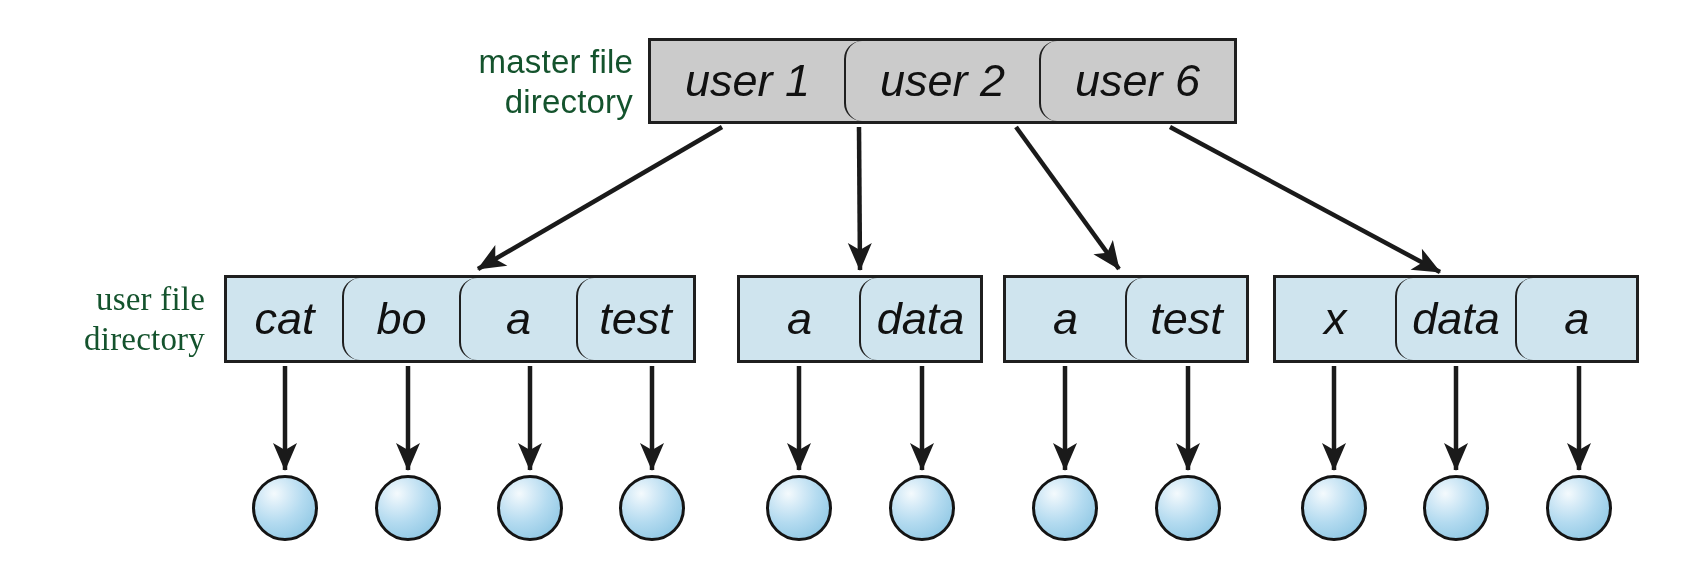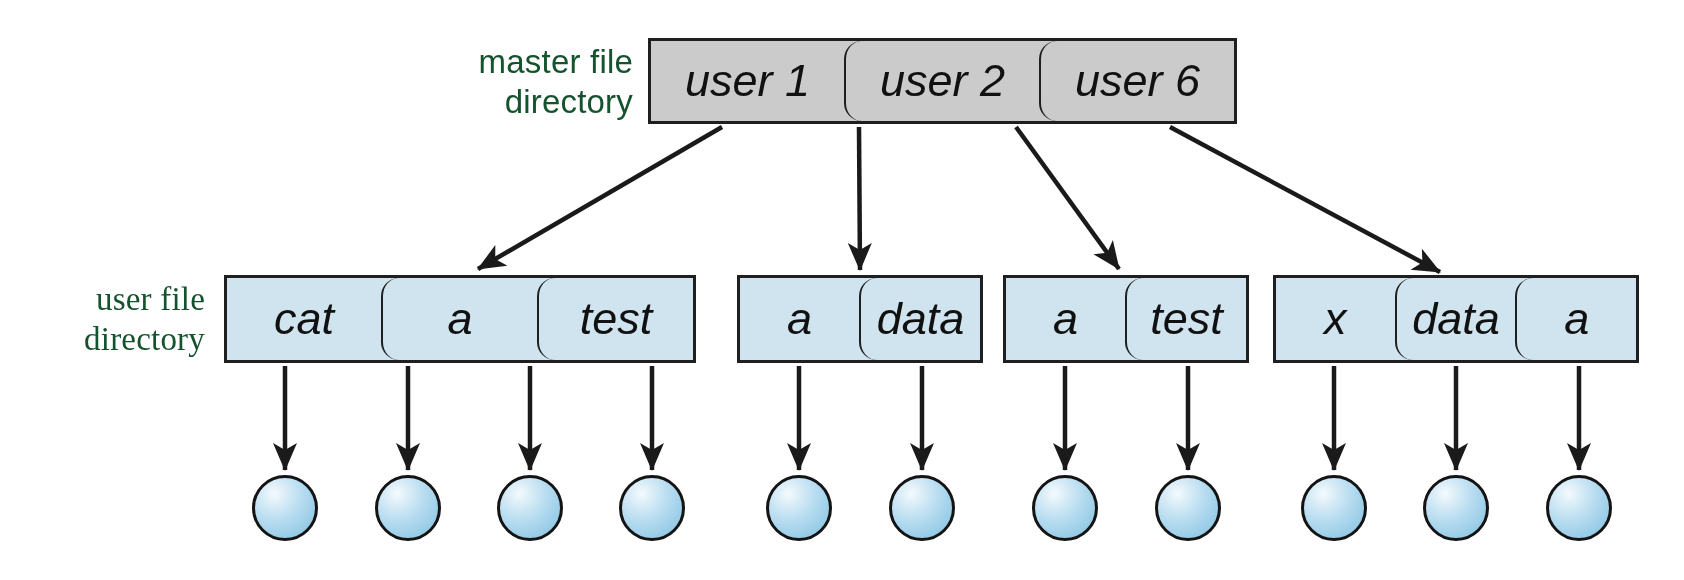--- a/index.html
+++ b/index.html
@@ -56,20 +56,21 @@
     <div class="cell">user 6</div>
   </div>
 
   <div class="row-label ufd-label">
     <div>user file</div>
     <div>directory</div>
   </div>
 
   <div class="box ufd-box g1">
     <div class="cell">cat</div>
+    <div class="cell">bo</div>
     <div class="cell">a</div>
     <div class="cell">test</div>
   </div>
   <div class="box ufd-box g2">
     <div class="cell">a</div>
     <div class="cell">data</div>
   </div>
   <div class="box ufd-box g3">
     <div class="cell">a</div>
     <div class="cell">test</div>

